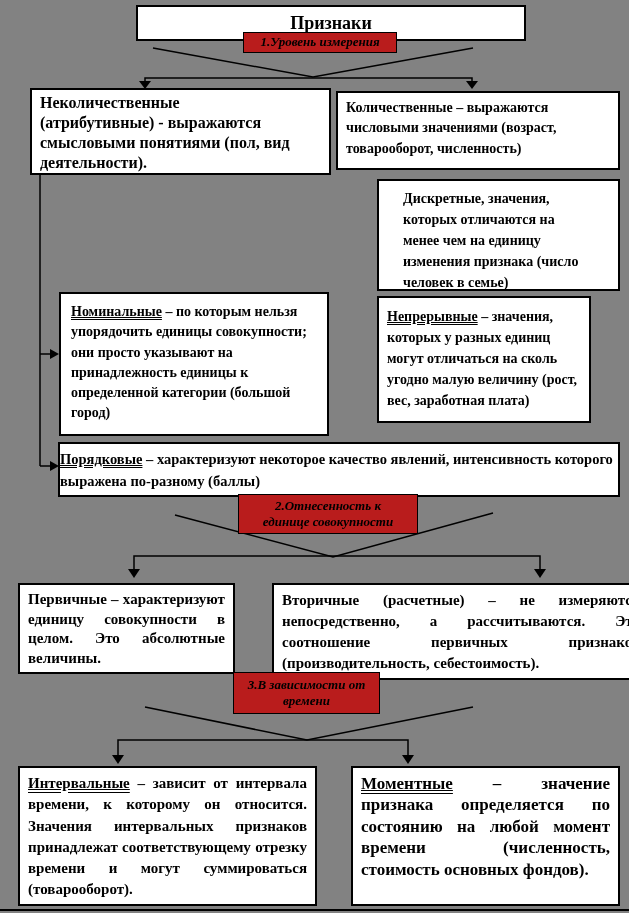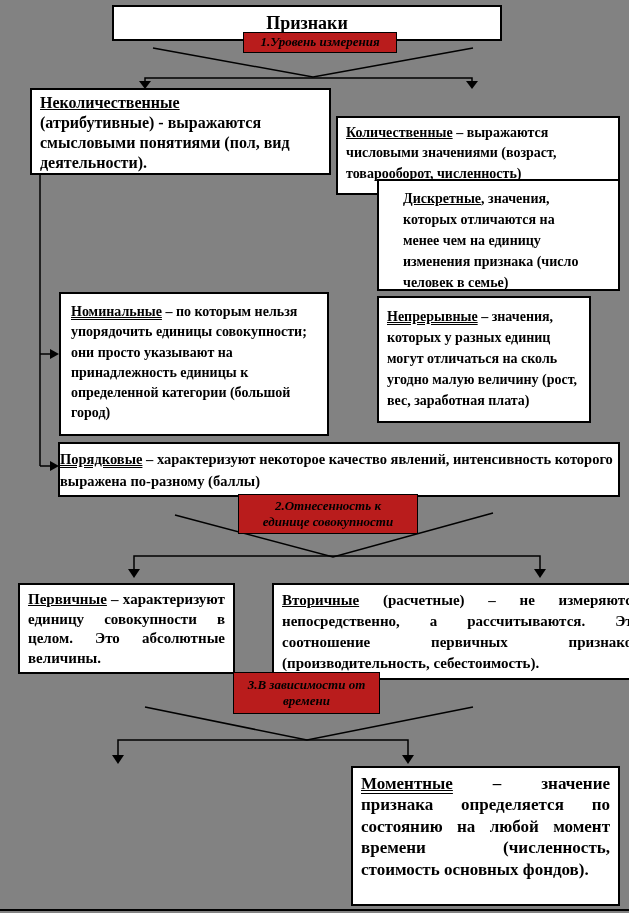--- a/index.html
+++ b/index.html
@@ -13,33 +13,33 @@
   .box {
     position:absolute; background:#ffffff; border:2px solid #000;
     box-sizing:border-box; z-index:2; overflow:hidden; font-weight:bold;
   }
   .label {
     position:absolute; background:#b91c1c; border:1px solid #000;
     box-sizing:border-box; z-index:3; font-style:italic; font-weight:bold;
     text-align:center; display:flex; align-items:center; justify-content:center;
     font-size:13px; line-height:1.25; overflow:hidden;
   }
-  .term { font-weight:bold; text-decoration:underline; }
+  .term { font-weight:bold; }
   .u2 { text-decoration:underline; text-decoration-style:double; }
   .term-block { display:block; }
 
-  .title-box { left:112px; top:5px; width:390px; height:36px;
+  .title-box { left:136px; top:5px; width:390px; height:36px;
     font-size:18px; display:flex; align-items:center; justify-content:center; }
 
   .lbl-1 { left:243px; top:32px; width:154px; height:21px; }
   .lbl-2 { left:238px; top:494px; width:180px; height:40px; padding:0 14px; }
   .lbl-3 { left:233px; top:672px; width:147px; height:42px; padding:0 8px; }
 
   .b-nonquant  { left:30px;  top:88px;  width:301px; height:87px;  font-size:16px;   padding:3px 8px;  line-height:1.25; }
-  .b-quant     { left:336px; top:91px;  width:284px; height:79px;  font-size:14px;   padding:5px 8px;  line-height:1.45;margin-top:25px; }
+  .b-quant     { left:336px; top:91px;  width:284px; height:79px;  font-size:14px;   padding:5px 8px;  line-height:1.45; }
   .b-discrete  { left:377px; top:179px; width:243px; height:112px; font-size:14px;   padding:7px 24px;  line-height:1.5; }
   .b-nominal   { left:59px;  top:292px; width:270px; height:144px; font-size:14px;   padding:8px 10px; line-height:1.45; }
   .b-continuous{ left:377px; top:296px; width:214px; height:127px; font-size:14px;   padding:8px 8px;  line-height:1.5; }
   .b-ordinal   { left:58px;  top:442px; width:562px; height:55px;  font-size:14.5px; padding:5px 0; line-height:1.5; }
   .b-primary   { left:18px;  top:583px; width:217px; height:91px;  font-size:15px;   padding:5px 8px;  line-height:1.3;  text-align:justify; }
   .b-secondary { left:272px; top:583px; width:378px; height:97px;  font-size:15px;   padding:5px 8px;  line-height:1.4;  text-align:justify; }
   .b-interval  { left:18px;  top:766px; width:299px; height:140px; font-size:15px;   padding:5px 8px;  line-height:1.42; text-align:justify; }
   .b-moment    { left:351px; top:766px; width:269px; height:140px; font-size:17px;   padding:5px 8px;  line-height:1.26; text-align:justify; }
 </style>
 </head>
@@ -113,17 +113,20 @@
     <span class="term u2">Порядковые</span><span> – характеризуют некоторое качество явлений, интенсивность которого выражена по-разному (баллы)</span>
   </div>
 
   <div class="box b-primary">
     <span class="term">Первичные</span><span> – характеризуют единицу совокупности в целом. Это абсолютные величины.</span>
   </div>
   <div class="box b-secondary">
     <span class="term">Вторичные</span><span> (расчетные) – не измеряются непосредственно, а рассчитываются. Это соотношение первичных признаков (производительность, себестоимость).</span>
   </div>
 
+  <div class="box b-interval">
+    <span class="term u2">Интервальные</span><span> – зависит от интервала времени, к которому он относится. Значения интервальных признаков принадлежат соответствующему отрезку времени и могут суммироваться (товарооборот).</span>
+  </div>
   <div class="box b-moment">
     <span class="term u2">Моментные</span><span> – значение признака определяется по состоянию на любой момент времени (численность, стоимость основных фондов).</span>
   </div>
 
 </div>
 
 </body></html>

